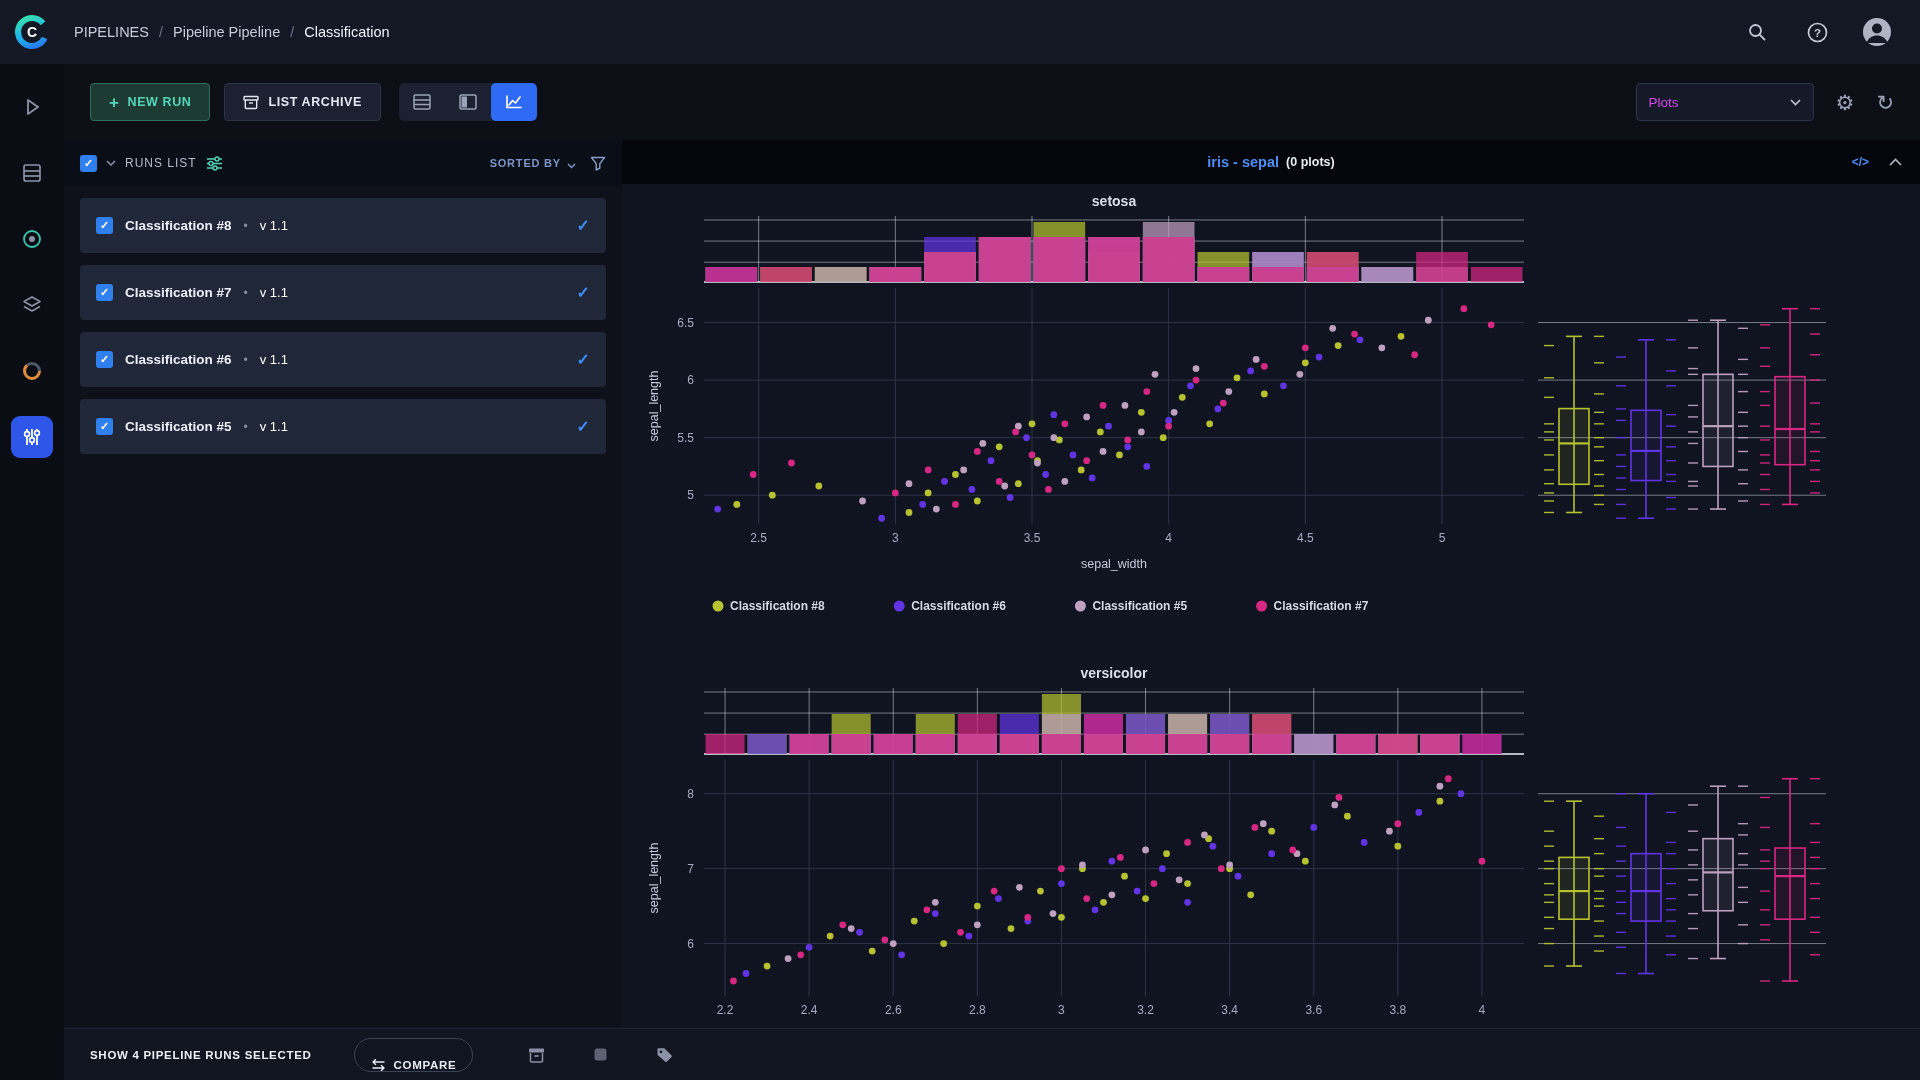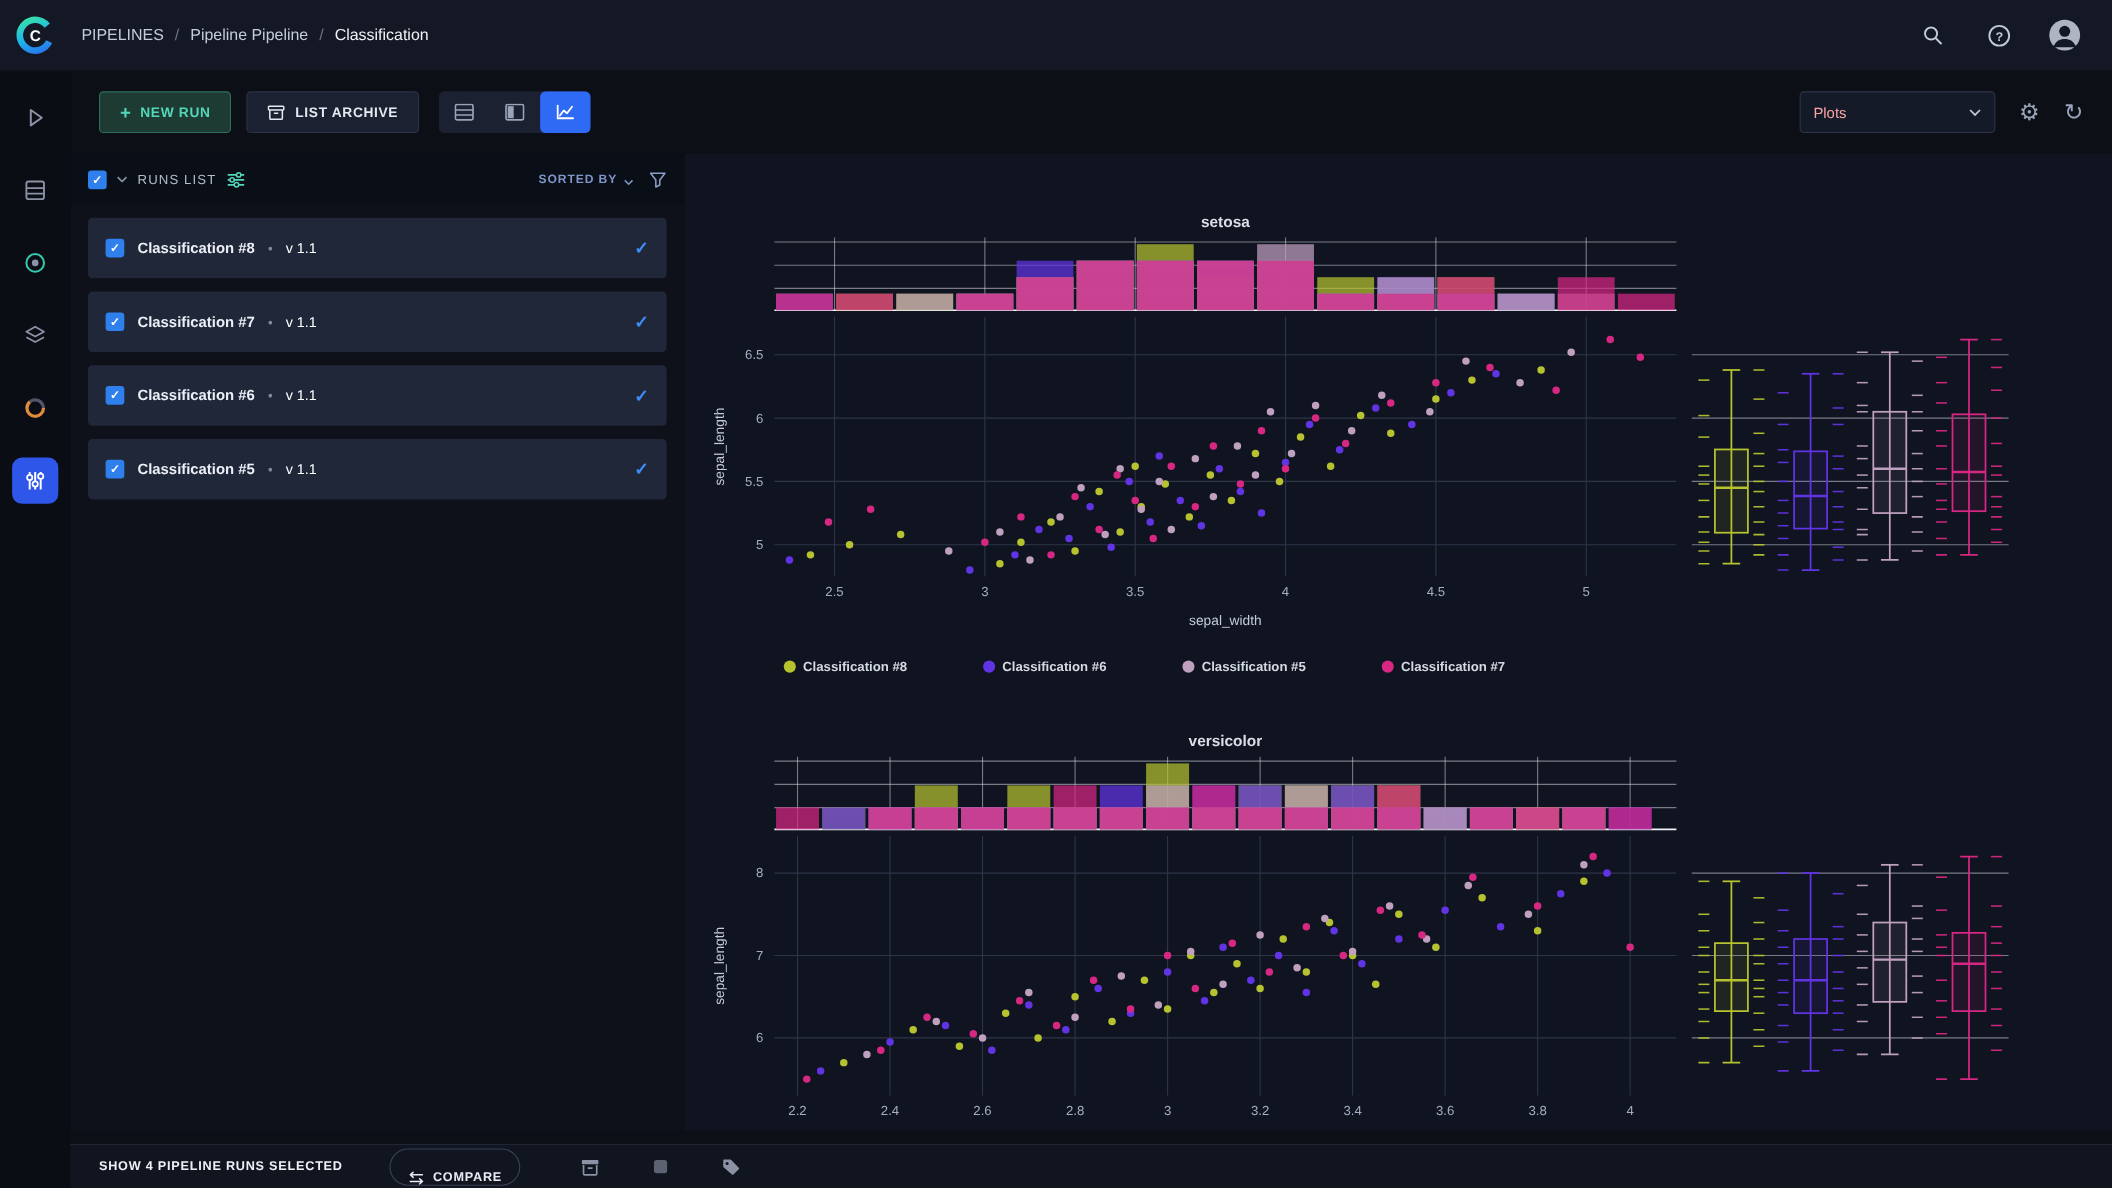--- a/index.html
+++ b/index.html
@@ -33,21 +33,21 @@
   .btn-new-run .plus{font-size:17px;font-weight:bold;line-height:1}
   .btn-archive{display:flex;align-items:center;gap:9px;height:38px;padding:0 18px;border-radius:4px;
     margin-left:14px;background:#1b2130;border:1px solid #2b3347;color:#e4e8f1;font-size:12.5px;
     font-weight:bold;letter-spacing:.6px;cursor:pointer}
   .view-toggle{display:flex;margin-left:18px;background:#1b2130;border-radius:5px;overflow:hidden}
   .vt-btn{width:46px;height:38px;display:flex;align-items:center;justify-content:center;cursor:pointer}
   .vt-btn.active{background:#2f6af5;border-radius:5px}
   .toolbar-right{margin-left:auto;display:flex;align-items:center;gap:22px}
   .plots-select{display:flex;align-items:center;justify-content:space-between;width:178px;height:38px;
     padding:0 12px;background:#141a28;border:1px solid #2b3448;border-radius:4px;font-size:13.5px;
-    color:#fca5a5;cursor:pointer}
+    color:#d946ef;cursor:pointer}
   .txt-icon{font-size:21px;color:#99a2b8;cursor:pointer;line-height:1}
 
   
   .runs-panel{position:absolute;top:140px;left:64px;width:558px;bottom:52px;background:#0e1119;z-index:15}
   .runs-header{height:46px;background:#0a0e16;display:flex;align-items:center;padding:0 16px;gap:9px}
   .runs-title{font-size:12px;font-weight:normal;letter-spacing:1px;color:#b4bccd}
   .runs-header-right{margin-left:auto;display:flex;align-items:center;gap:14px}
   .sorted-by{font-size:11px;font-weight:bold;letter-spacing:.8px;color:#7e96c9;cursor:pointer;
     display:flex;align-items:flex-end;gap:6px}
   .runs-list{padding:12px 16px;display:flex;flex-direction:column;gap:12px}
@@ -75,21 +75,21 @@
   
   .c-title{fill:#dbdfe9;font-size:14px;font-weight:bold}
   .tick{fill:#a6adc0;font-size:12px}
   .axlabel{fill:#c5cad8;font-size:12.5px}
   .legend-label{fill:#d5d9e4;font-size:12px;font-weight:bold}
   .g-dark{stroke:#2e3547;stroke-width:1}
   .g-white{stroke:#dfe3ee;stroke-opacity:.5;stroke-width:1}
   .axis-white{stroke:#eef1f7;stroke-width:1.5}
 
   
-  .footer{position:absolute;left:64px;right:0;bottom:0;height:40px;background:#11151f;
+  .footer{position:absolute;left:64px;right:0;bottom:0;height:52px;background:#11151f;
     border-top:1px solid #1f2534;display:flex;align-items:center;padding:0 26px;z-index:40}
   .sel-label{font-size:11.5px;font-weight:bold;letter-spacing:.7px;color:#eef0f6;cursor:pointer}
   .btn-compare{display:flex;align-items:flex-end;gap:8px;height:34px;padding:0 16px;border-radius:17px;
     border:1px solid #3a4257;background:transparent;color:#e8ebf3;font-size:11.5px;font-weight:bold;
     letter-spacing:.7px;margin-left:42px;cursor:pointer}
   .foot-icons{display:flex;align-items:center;gap:34px;margin-left:48px}
   .ficon{width:30px;height:30px;display:flex;align-items:center;justify-content:center;cursor:pointer}
 </style>
 </head>
 <body>
@@ -282,20 +282,30 @@
       <span class="run-name">Classification #5</span>
       <span class="run-bullet">•</span>
       <span class="run-version">v 1.1</span>
       <span class="run-check">✓</span>
     </div>
     </div>
 
 </section>
 
 <section class="plot-area">
+  <div class="plot-header">
+    <span class="ph-title">iris - sepal</span>
+    <span class="ph-count">(0 plots)</span>
+    <div class="ph-icons">
+      <span class="code-icon">&lt;/&gt;</span>
+      <svg width="13" height="8" viewBox="0 0 13 8">
+          <path d="M1 7l5.5-5.5L12 7" fill="none" stroke="#aeb4c2" stroke-width="1.7"></path>
+        </svg>
+    </div>
+  </div>
   <div class="plots-scroll">
     <div class="plot-card" id="plot-0">
         <svg viewBox="0 0 1298 446">
           <text x="492" y="18" text-anchor="middle" class="c-title">setosa</text>
           <line x1="136.6666666666667" x2="136.6666666666667" y1="100" y2="336" class="g-dark"></line>
           <text x="136.6666666666667" y="354" text-anchor="middle" class="tick">2.5</text>
           <line x1="273.33333333333337" x2="273.33333333333337" y1="100" y2="336" class="g-dark"></line>
           <text x="273.33333333333337" y="354" text-anchor="middle" class="tick">3</text>
           <line x1="410.00000000000006" x2="410.00000000000006" y1="100" y2="336" class="g-dark"></line>
           <text x="410.00000000000006" y="354" text-anchor="middle" class="tick">3.5</text>

